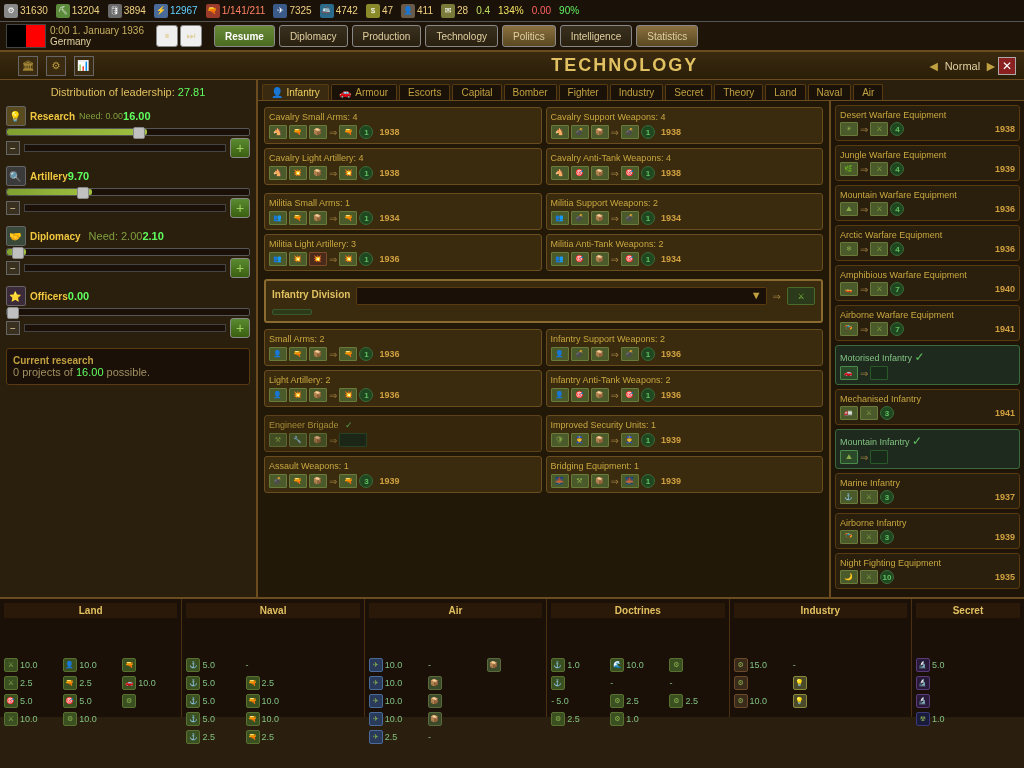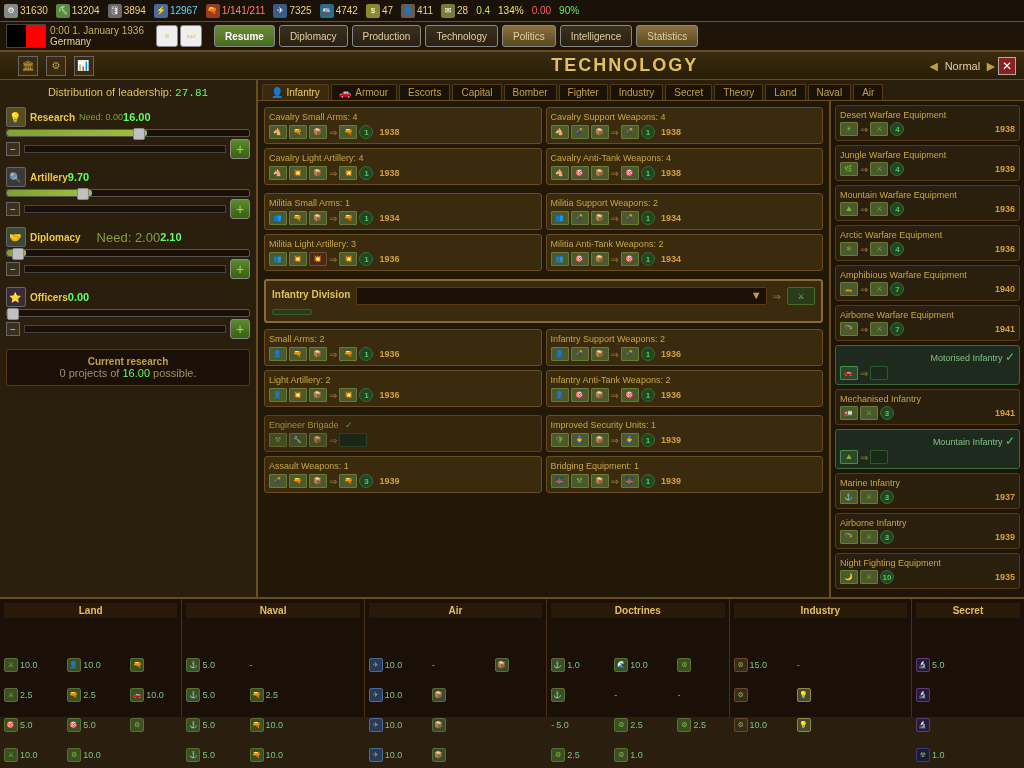--- a/index.html
+++ b/index.html
@@ -36,35 +36,35 @@
     }
     .tech-title { font-size: 18px; font-weight: bold; color: #e0c060; letter-spacing: 2px; margin-right: auto; margin-left: auto; }
     .close-btn { width: 18px; height: 18px; background: #8a2020; border: 1px solid #aaa; cursor: pointer; display: flex; align-items: center; justify-content: center; color: #fff; font-size: 12px; }
 
     
     #tech-body { display: flex; flex: 1; overflow: hidden; }
 
     
     #left-panel { width: 258px; background: #2a1e0c; border-right: 2px solid #6b4c1e; padding: 6px; flex-shrink: 0; }
     .leadership-header { text-align: center; font-size: 11px; color: #e0c060; margin-bottom: 8px; }
-    .leadership-value { color: #60ff60; font-family: Liberation Mono, monospace; }
+    .leadership-value { color: #60ff60; }
 
     .slider-section { margin-bottom: 8px; }
     .slider-label { color: #f0c840; font-size: 10px; font-weight: bold; }
     .slider-value { float: right; color: #60ff60; font-size: 11px; font-weight: bold; }
     .slider-bar { width: 100%; height: 8px; background: #1a1008; border: 1px solid #555; border-radius: 2px; margin: 2px 0; position: relative; }
     .slider-fill { height: 100%; background: linear-gradient(to right, #80a030, #a0c040); border-radius: 2px; }
     .slider-handle { position: absolute; top: -2px; width: 12px; height: 12px; background: #c0c0c0; border-radius: 2px; border: 1px solid #888; }
     .slider-controls { display: flex; align-items: center; gap: 4px; margin-top: 2px; }
     .ctrl-btn { width: 14px; height: 14px; background: #3a3020; border: 1px solid #666; display: flex; align-items: center; justify-content: center; cursor: pointer; font-size: 10px; color: #e0d0a0; }
     .plus-btn { width: 20px; height: 20px; background: linear-gradient(to bottom, #5a8a30, #3a6010); border: 1px solid #888; border-radius: 3px; display: flex; align-items: center; justify-content: center; cursor: pointer; font-size: 14px; color: #a0d060; }
 
     .section-icon { width: 20px; height: 20px; background: #444; border: 1px solid #666; border-radius: 2px; display: flex; align-items: center; justify-content: center; font-size: 10px; }
 
-    .current-research { margin-top: 10px; background: #1a1008; border: 1px solid #5a3a10; padding: 6px; border-radius: 3px; text-align: center; }
+    .current-research { margin-top: 10px; background: #1a1008; border: 1px solid #5a3a10; padding: 6px; border-radius: 3px; }
     .cr-title { color: #c0a040; font-size: 10px; font-weight: bold; }
     .cr-desc { font-size: 11px; color: #a09060; }
     .cr-highlight { color: #60ff60; }
 
     
     #tech-tabs { background: #2a1e0c; border-bottom: 1px solid #6b4c1e; display: flex; padding: 4px 4px 0; gap: 2px; }
     .tech-tab { padding: 2px 8px; background: #1a1208; border: 1px solid #5a3a10; border-bottom: none; cursor: pointer; font-size: 10px; color: #c0a040; border-radius: 2px 2px 0 0; display: flex; align-items: center; gap: 3px; }
     .tech-tab.active { background: #3a2a10; color: #f0d060; }
 
     
@@ -88,36 +88,36 @@
 
     
     .tech-card-large {
       background: #3a2a0e; border: 2px solid #8a6a2e; border-radius: 3px; padding: 6px;
       margin-bottom: 6px;
     }
     .tech-card-large-title { font-size: 10px; color: #e0c060; margin-bottom: 4px; font-weight: bold; }
 
     
     .rs-item { background: #2a1e0c; border: 1px solid #5a3a10; border-radius: 3px; padding: 4px; margin-bottom: 4px; }
-    .rs-item.completed { border-color: #3a6a3a; background: #1e2a1e; text-align: right; }
+    .rs-item.completed { border-color: #3a6a3a; background: #1e2a1e; }
     .rs-title { font-size: 9px; color: #c8a840; margin-bottom: 2px; }
     .rs-title.done { color: #80c080; }
     .rs-row { display: flex; gap: 2px; align-items: center; }
     .rs-year { color: #d0a040; font-size: 9px; font-weight: bold; margin-left: auto; }
     .checkmark { color: #60c060; font-size: 12px; margin-left: auto; }
 
     
     #bottom-panels {
       height: 120px; background: #1a1008; border-top: 2px solid #6b4c1e;
       display: flex; gap: 0;
     }
     .bottom-section { flex: 1; border-right: 1px solid #4a3010; padding: 4px; }
     .bottom-section:last-child { border-right: none; }
     .bottom-title { color: #e0c060; font-size: 10px; font-weight: bold; margin-bottom: 4px; text-align: center; background: #2a1808; padding: 2px; }
-    .bottom-grid { display: grid; grid-template-columns: repeat(3, 1fr); gap: 16px; margin-top: 40px; }
+    .bottom-grid { display: grid; grid-template-columns: repeat(3, 1fr); gap: 4px; margin-top: 40px; }
     .bottom-item { display: flex; align-items: center; gap: 2px; font-size: 9px; color: #c0a060; }
     .b-icon { width: 14px; height: 14px; background: #3a5020; border: 1px solid #5a7030; border-radius: 2px; display: flex; align-items: center; justify-content: center; font-size: 7px; color: #8ab050; }
     .b-val { color: #80c080; font-size: 9px; }
 
     
     ::-webkit-scrollbar { width: 8px; height: 8px; }
     ::-webkit-scrollbar-track { background: #1a1008; }
     ::-webkit-scrollbar-thumb { background: #5a4020; border-radius: 2px; }
 
     .normal-display { display: flex; align-items: center; gap: 4px; font-size: 11px; color: #e0d0a0; }
@@ -255,21 +255,21 @@
         <div class="ctrl-btn">−</div>
         <div style="flex:1;height:8px;background:#1a1008;border:1px solid #444"></div>
         <div class="plus-btn">+</div>
       </div>
     </div>
 
     <div class="slider-section">
       <div style="display:flex;align-items:center">
         <div class="section-icon" style="background:#3a4a3a;margin-right:4px">🤝</div>
         <span class="slider-label">Diplomacy</span>
-        <span style="font-size:13px;color:#80a040;margin-left:16px">Need: 2.00</span>
+        <span style="font-size:11px;color:#80a040;margin-left:8px">Need: 2.00</span>
         <span class="slider-value">2.10</span>
       </div>
       <div class="slider-bar">
         <div class="slider-fill" style="width:8%"></div>
         <div class="slider-handle" style="left:2%"></div>
       </div>
       <div class="slider-controls">
         <div class="ctrl-btn">−</div>
         <div style="flex:1;height:8px;background:#1a1008;border:1px solid #444"></div>
         <div class="plus-btn">+</div>

